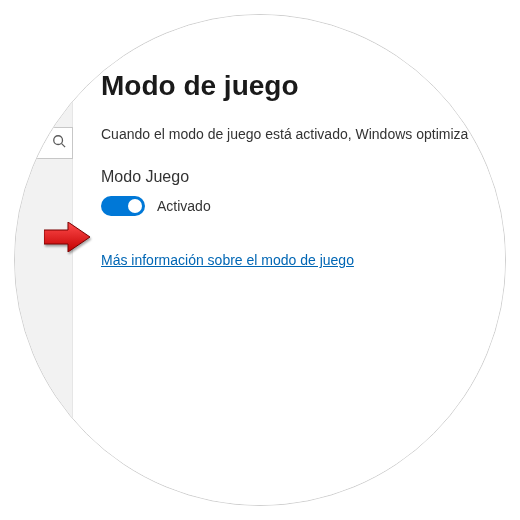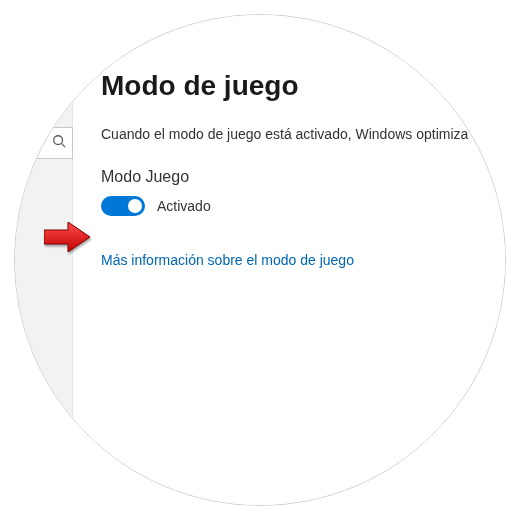--- a/index.html
+++ b/index.html
@@ -114,20 +114,21 @@
     border-radius: 50%;
   }
   .toggle-status {
     font-size: 14px;
     color: #333333;
   }
   .link {
     font-size: 14px;
     color: #0066B4;
     cursor: pointer;
+    text-decoration: underline;
   }
   .arrow-annotation {
     position: absolute;
     top: 222px;
     left: 44px;
     z-index: 20;
     filter: drop-shadow(1px 2px 1px rgba(0,0,0,0.35));
   }
 </style>
 </head>

